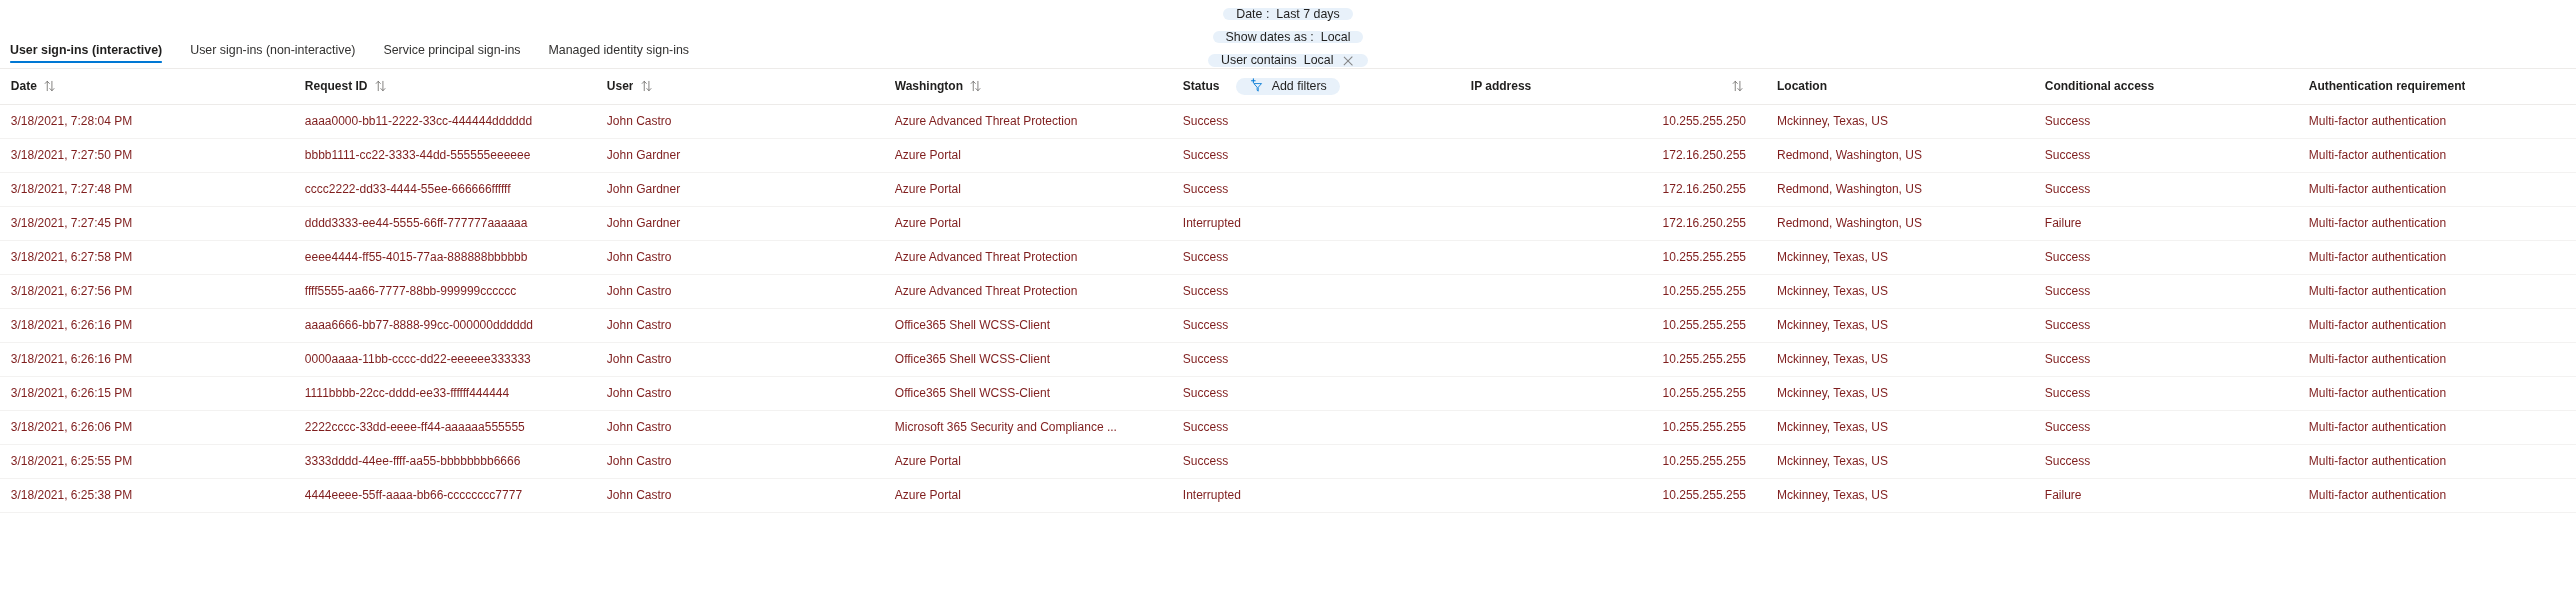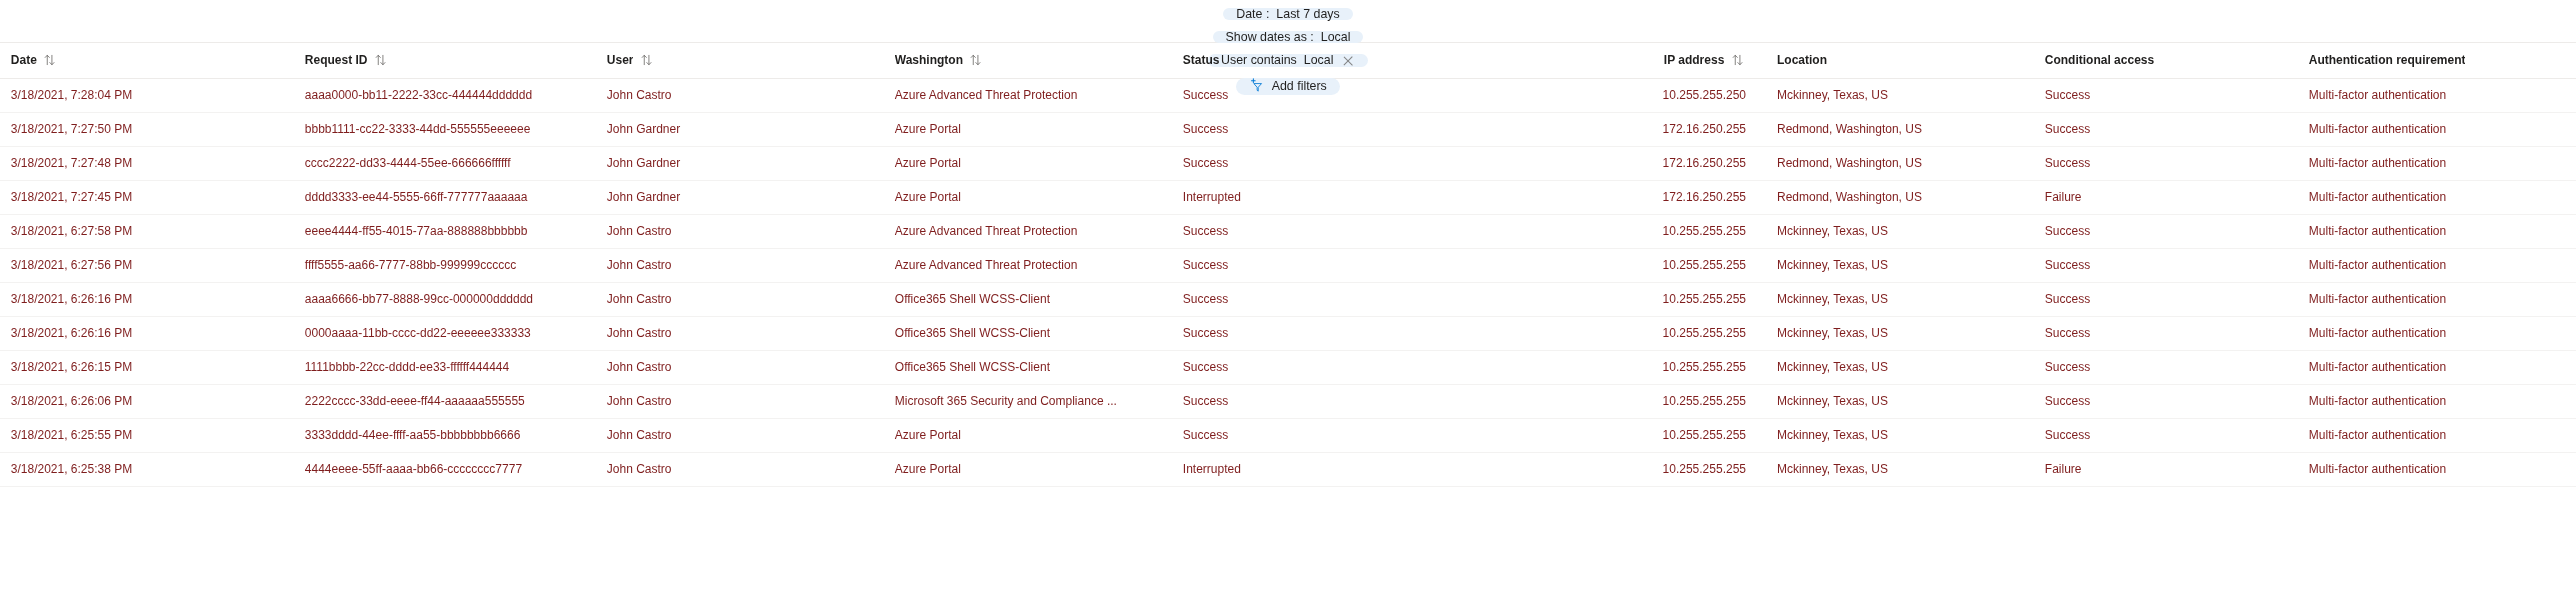--- a/index.html
+++ b/index.html
@@ -122,21 +122,21 @@
   .c-ip     { width: 286px; text-align: right; padding-right: 0px; }
   .c-loc    { width: 288px; padding-left: 31px; }
   .c-ca     { width: 264px; }
   .c-auth   { width: 279px; }
 
   .hcell {
     display: flex;
     align-items: center;
     gap: 6.2px;
   }
-  .hcell.right { justify-content: flex-end; }
+  .hcell.right { justify-content: space-between; }
   .hcell .htxt { overflow:hidden; text-overflow:ellipsis; white-space:nowrap; }
   .sort {
     flex: 0 0 auto;
     display: inline-block;
     width: 15.5px; height: 14px;
     opacity: .9;
   }
   .sort svg { display:block; }
 </style>
 </head>
@@ -160,20 +160,26 @@
       </div>
       <div class="pill pill-add">
         <span class="funnel"><svg width="15.5" height="14.7" viewBox="0 0 20 19">
             <path d="M6.2 7.2 L16.2 7.2 L11.9 12.0 L11.9 17.0 L10.5 15.9 L10.5 12.0 Z" fill="none" stroke="#0078d4" stroke-width="1.1" stroke-linejoin="round"></path>
             <path d="M3.2 3.4 L8.0 3.4 M5.6 1.0 L5.6 5.8" stroke="#0078d4" stroke-width="1.3" stroke-linecap="round"></path>
           </svg></span>
         <span>Add filters</span>
       </div>
     </div>
 
+  <div class="tabs">
+      <div class="tab active">User sign-ins (interactive)</div>
+      <div class="tab">User sign-ins (non-interactive)</div>
+      <div class="tab">Service principal sign-ins</div>
+      <div class="tab">Managed identity sign-ins</div>
+    </div>
 
   <div class="grid">
     <div class="row head">
         <div class="cell c-date hcell">
           <span class="htxt">Date</span>
           <span class="sort">
             <svg width="15.5" height="14" viewBox="0 0 20 18">
               <path d="M5.5 15 L5.5 3 M2.8 5.7 L5.5 2.9 L8.2 5.7" fill="none" stroke="#605e5c" stroke-width="1.1" stroke-linecap="round" stroke-linejoin="round"></path>
               <path d="M11.5 3 L11.5 15 M8.8 12.3 L11.5 15.1 L14.2 12.3" fill="none" stroke="#605e5c" stroke-width="1.1" stroke-linecap="round" stroke-linejoin="round"></path>
             </svg>

